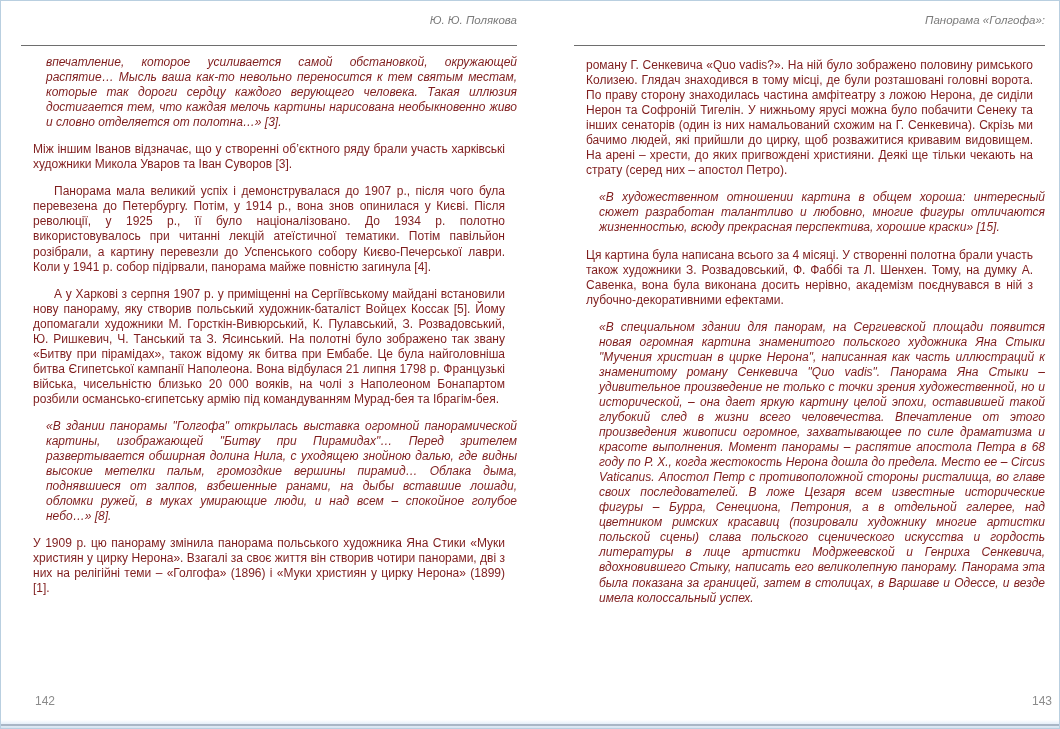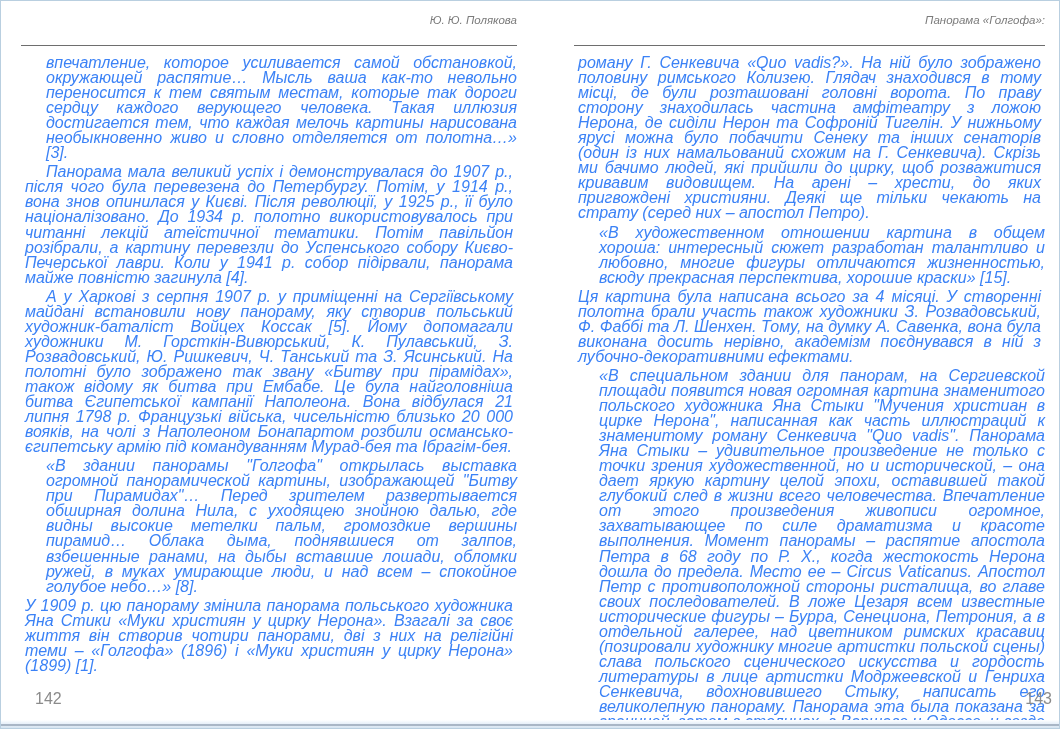--- a/index.html
+++ b/index.html
@@ -73,52 +73,53 @@
     padding-bottom: 4px;
     margin-bottom: 9px;
     min-height: 27px;
     display: flex;
     flex-direction: row;
     justify-content: flex-end;
   }
   .running-head.rh-right { text-align: right; }
 
   .body-text {
-    font-size: 16px;
+    font-size: 12px;
     line-height: 15.05px;
-    color: #3b82f6;
+    color: #7f1d1d;
     text-align: justify;
   }
-  .body-text p { margin: 4px; font-style: italic; }
+  .body-text p { margin: 12px; }
   .body-text p.para.indent { text-indent: 21px; }
   .body-text p.quote {
     font-style: italic;
     margin: 4px 0 4px 25px;
   }
   .page-number {
     position: absolute;
     bottom: 12px;
-    font-size: 16px;
+    font-size: 12px;
     color: #8b8b8b;
   }
   .pn-left  { left: 34px; }
   .pn-right { right: 7px; }
 </style>
 </head>
 <body>
 
 <div class="screen">
   <div class="spread">
 
     <section class="page page-left">
       <header class="running-head rh-left">
         <div>Ю. Ю. Полякова</div>
       </header>
       <div class="body-text">
           <p class="quote">впечатление, которое усиливается самой обстановкой, окружающей распятие… Мысль ваша как-то невольно переносится к тем святым местам, которые так дороги сердцу каждого верующего человека. Такая иллюзия достигается тем, что каждая мелочь картины нарисована необыкновенно живо и словно отделяется от полотна…» [3].</p>
+          <p class="para">Між іншим Іванов відзначає, що у створенні об’єктного ряду брали участь харківські художники Микола Уваров та Іван Суворов [3].</p>
           <p class="para indent">Панорама мала великий успіх і демонструвалася до 1907 р., після чого була перевезена до Петербургу. Потім, у 1914 р., вона знов опинилася у Києві. Після революції, у 1925 р., її було націоналізовано. До 1934 р. полотно використовувалось при читанні лекцій атеїстичної тематики. Потім павільйон розібрали, а картину перевезли до Успенського собору Києво-Печерської лаври. Коли у 1941 р. собор підірвали, панорама майже повністю загинула [4].</p>
           <p class="para indent">А у Харкові з серпня 1907 р. у приміщенні на Сергіївському майдані встановили нову панораму, яку створив польський художник-баталіст Войцех Коссак [5]. Йому допомагали художники М. Горсткін-Вивюрський, К. Пулавський, З. Розвадовський, Ю. Ришкевич, Ч. Танський та З. Ясинський. На полотні було зображено так звану «Битву при пірамідах», також відому як битва при Ембабе. Це була найголовніша битва Єгипетської кампанії Наполеона. Вона відбулася 21 липня 1798 р. Французькі війська, чисельністю близько 20 000 вояків, на чолі з Наполеоном Бонапартом розбили османсько-єгипетську армію під командуванням Мурад-бея та Ібрагім-бея.</p>
           <p class="quote">«В здании панорамы "Голгофа" открылась выставка огромной панорамической картины, изображающей "Битву при Пирамидах"… Перед зрителем развертывается обширная долина Нила, с уходящею знойною далью, где видны высокие метелки пальм, громоздкие вершины пирамид… Облака дыма, поднявшиеся от залпов, взбешенные ранами, на дыбы вставшие лошади, обломки ружей, в муках умирающие люди, и над всем – спокойное голубое небо…» [8].</p>
           <p class="para">У 1909 р. цю панораму змінила панорама польського художника Яна Стики «Муки християн у цирку Нерона». Взагалі за своє життя він створив чотири панорами, дві з них на релігійні теми – «Голгофа» (1896) і «Муки християн у цирку Нерона» (1899) [1].</p>
         </div>
       <div class="page-number pn-left">142</div>
     </section>
 
     <section class="page page-right">
       <header class="running-head rh-right">

